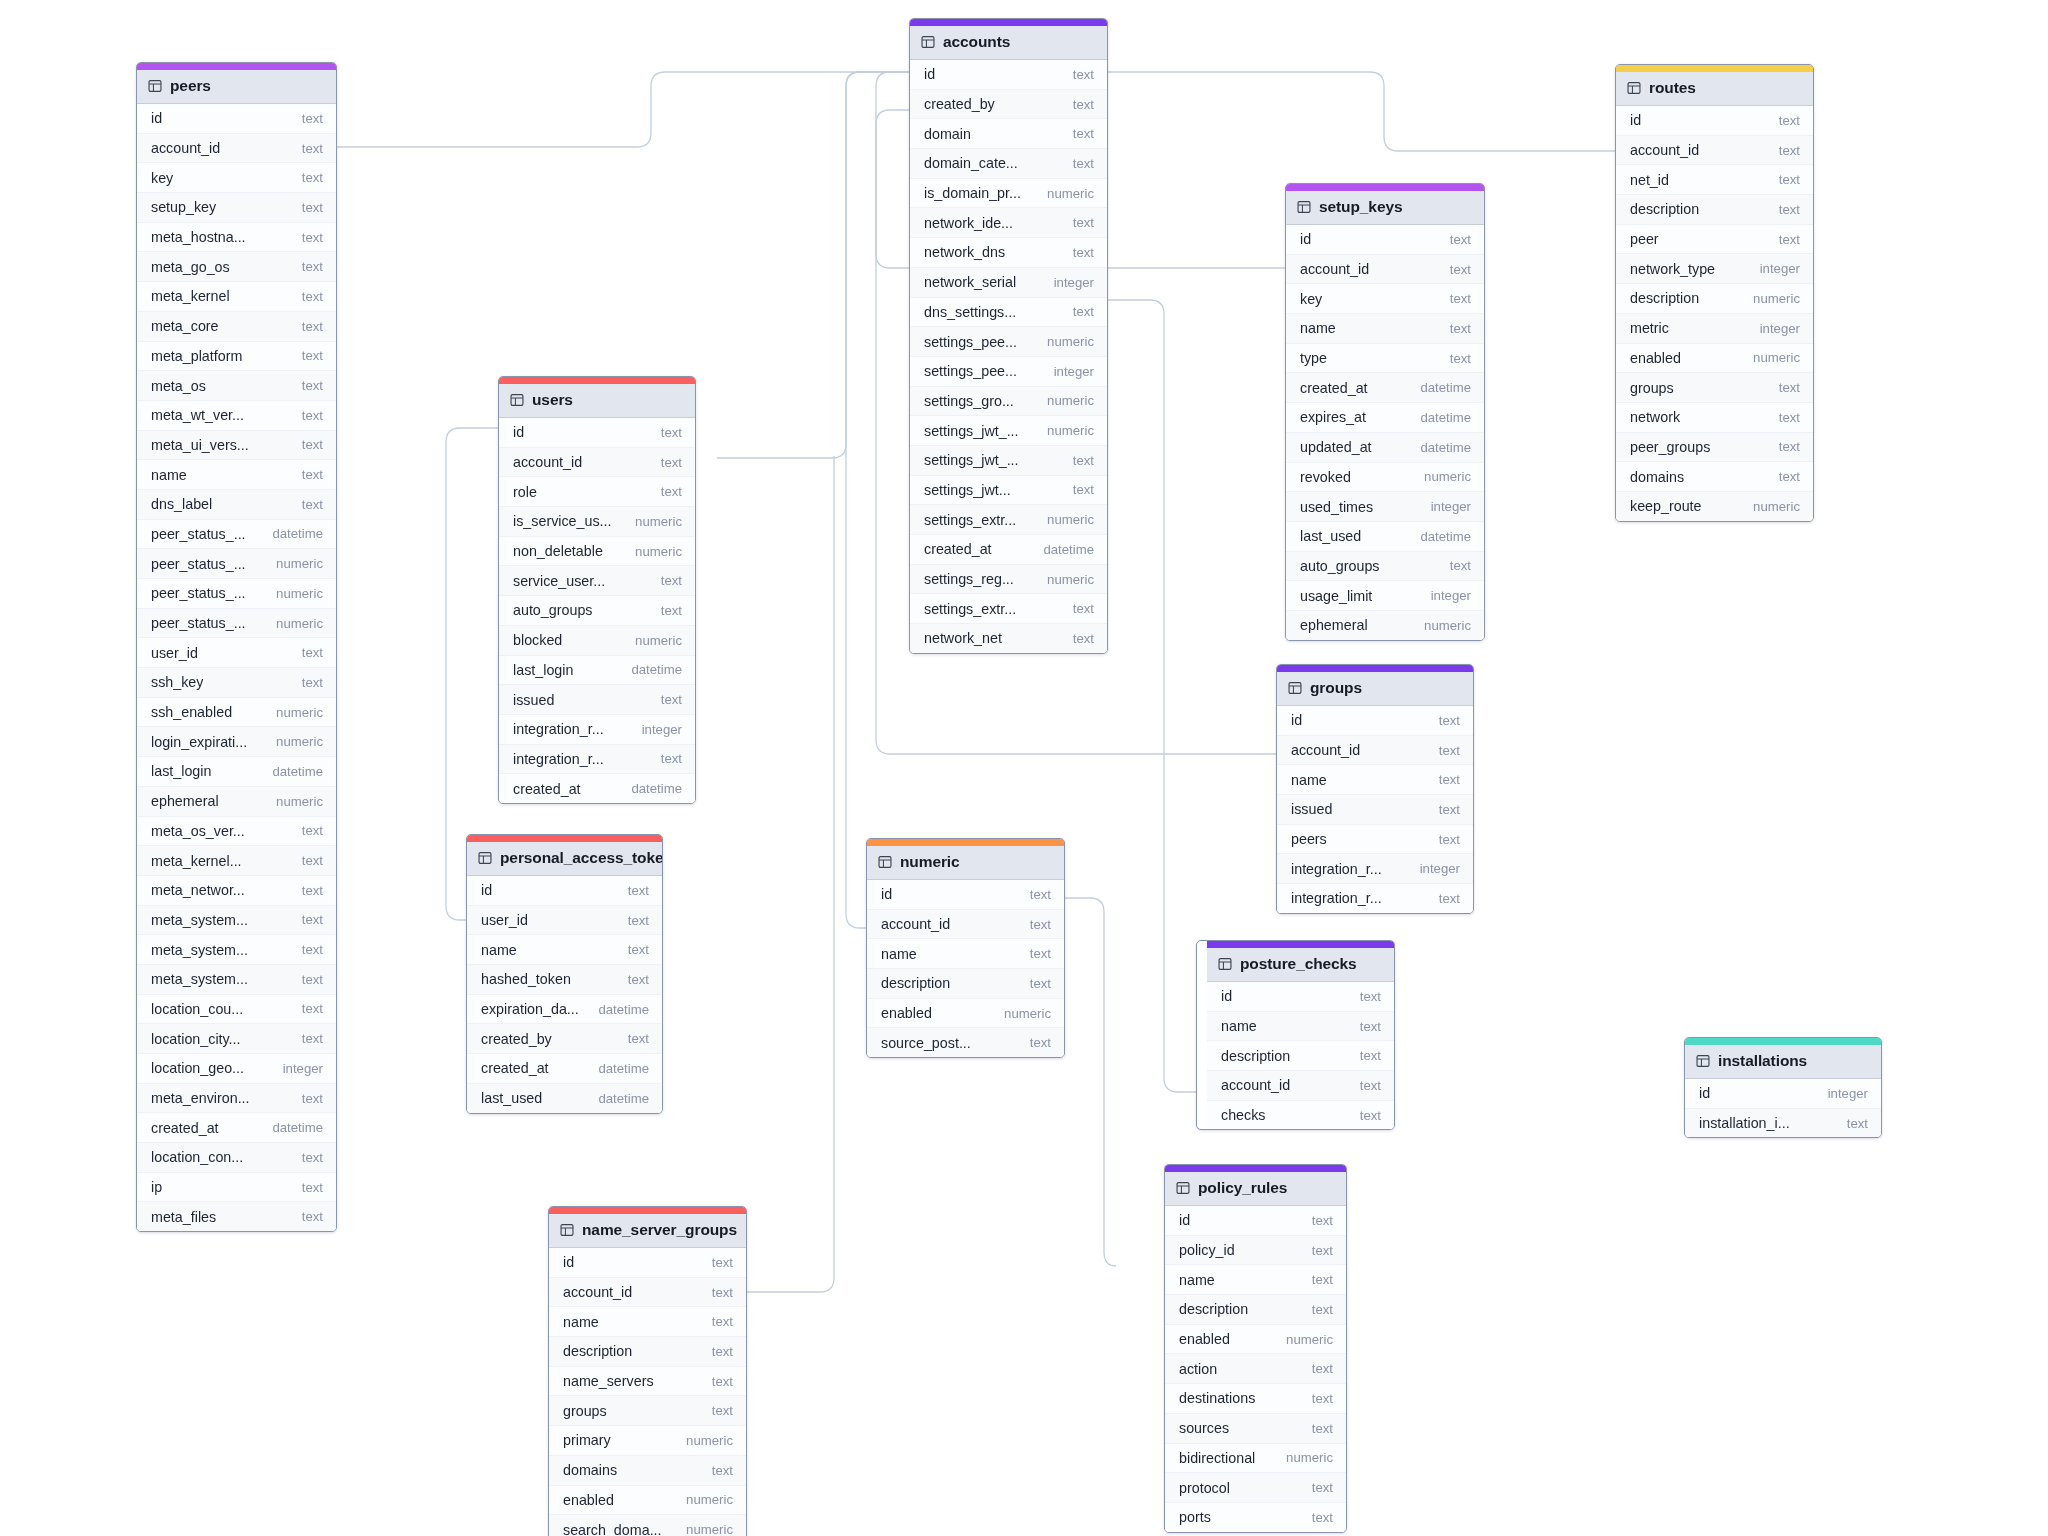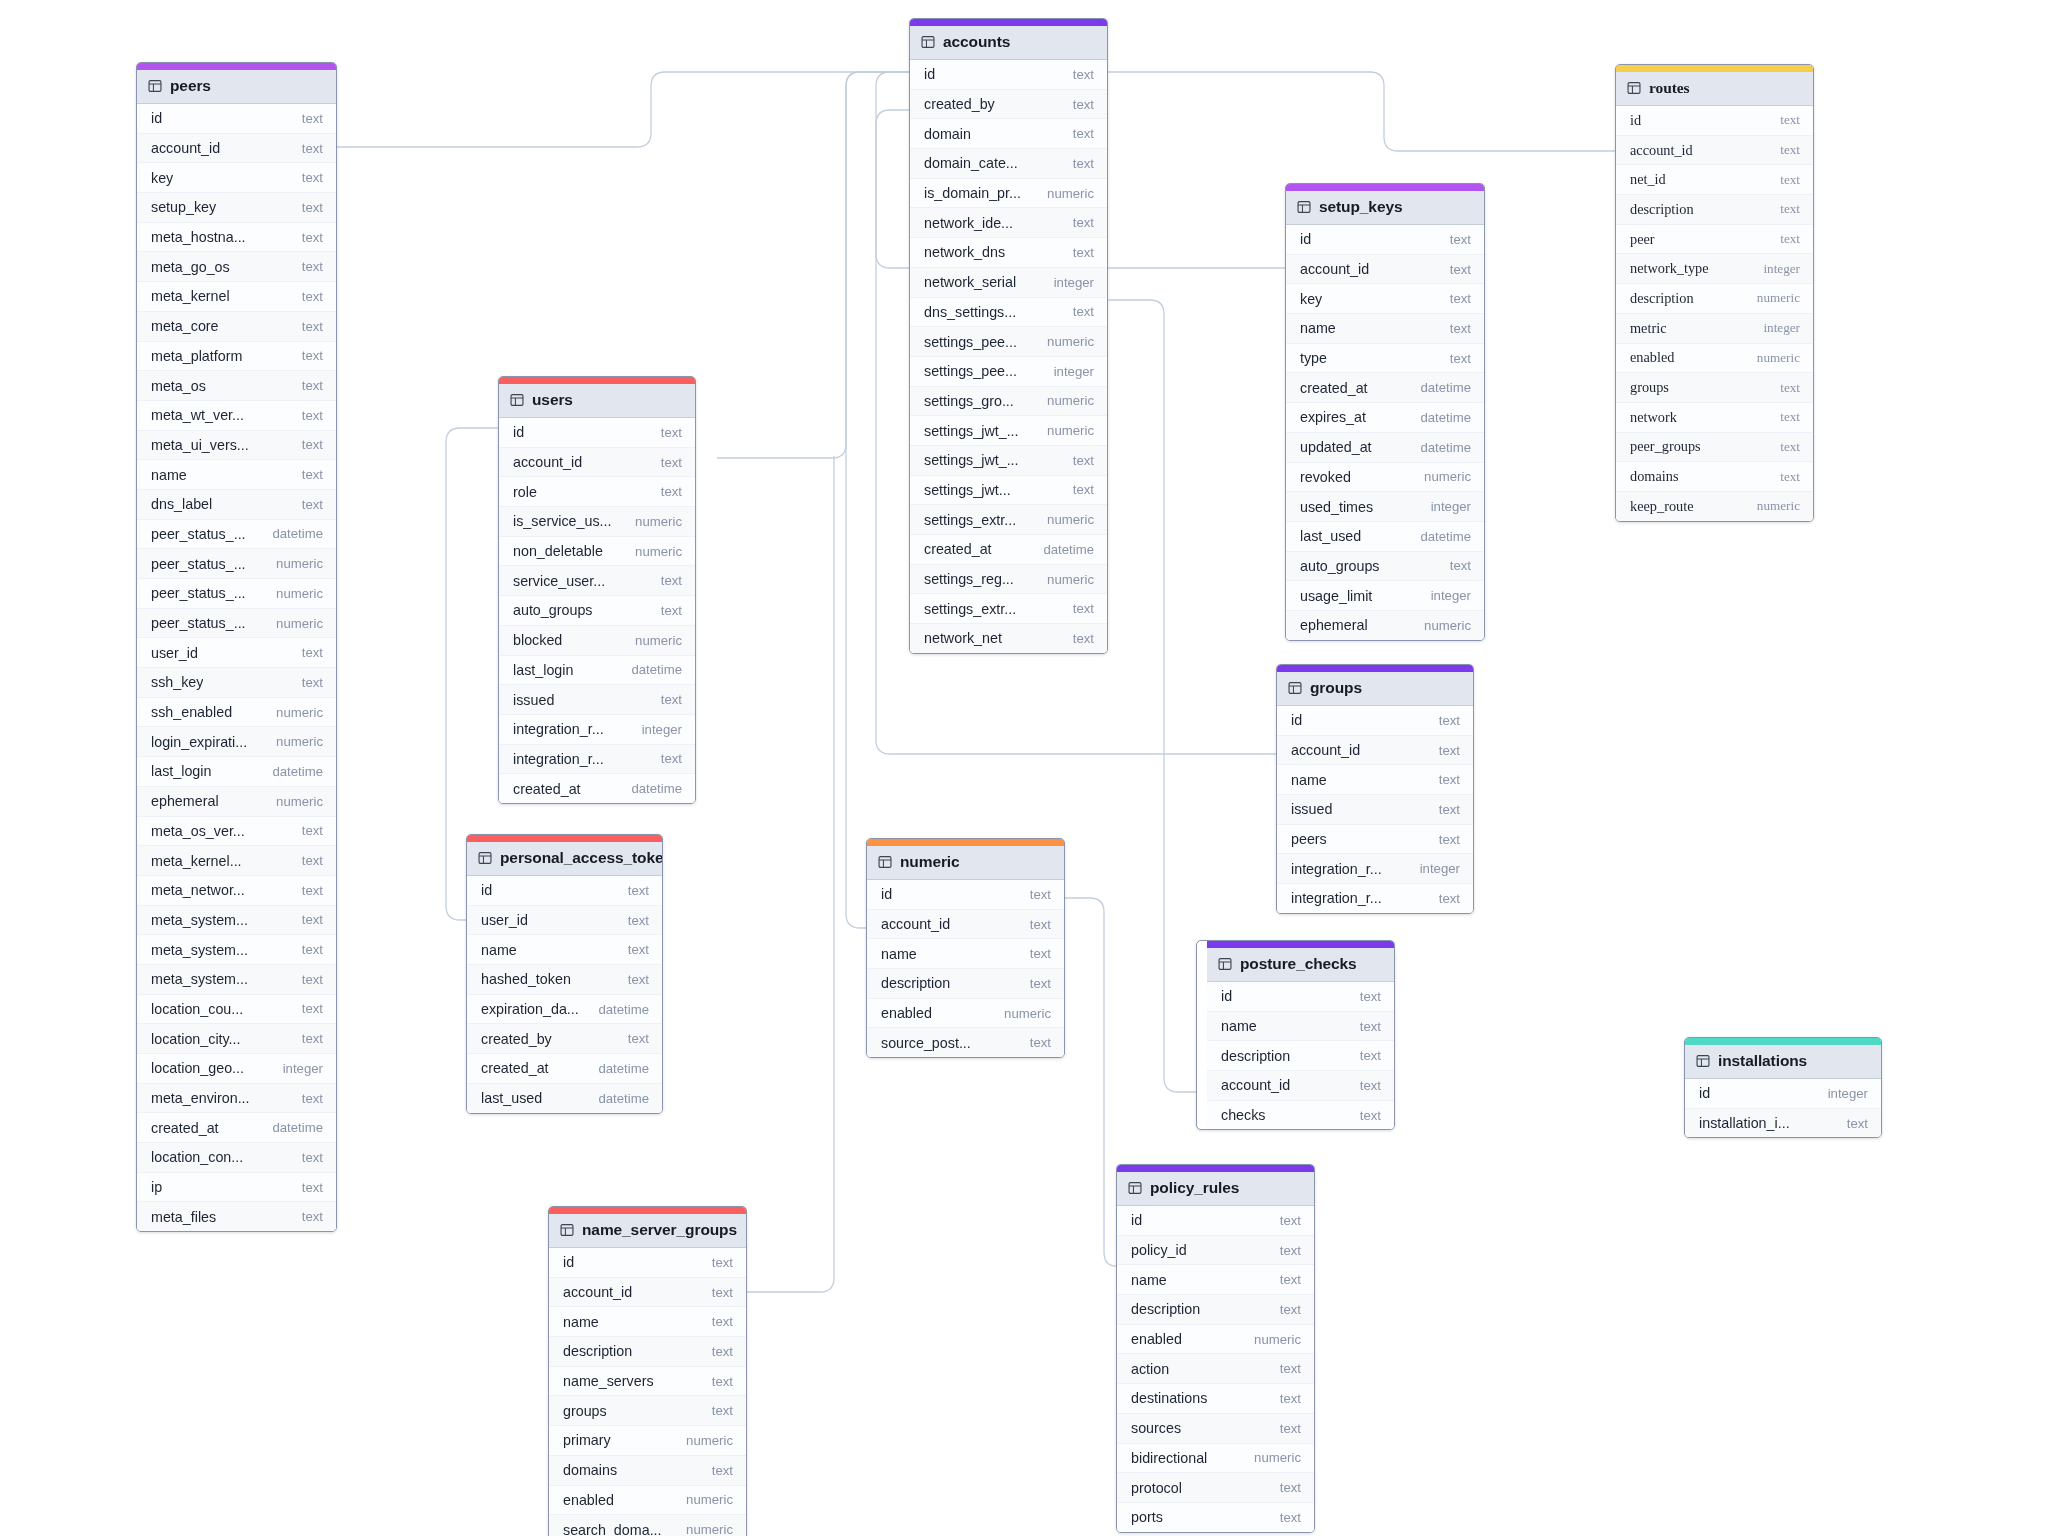--- a/index.html
+++ b/index.html
@@ -482,21 +482,21 @@
         </div>
         <div class="col-row">
           <span class="col-name">usage_limit</span>
           <span class="col-type">integer</span>
         </div>
         <div class="col-row last">
           <span class="col-name">ephemeral</span>
           <span class="col-type">numeric</span>
         </div>
       </div>
-      <div class="table-card" style="left: 1615px; top: 64px; width: 199px; font-family: Liberation Serif, serif;">
+      <div class="table-card" style="left: 1615px; top: 64px; width: 199px;">
         <div class="accent-bar" style="background: rgb(245, 207, 74);"></div>
         <div class="table-head">
           <svg class="tbl-icon" viewBox="0 0 16 16">
             <rect x="1.2" y="1.8" width="13.6" height="12.4" rx="1.6" fill="none" stroke="#3d4451" stroke-width="1.3"></rect>
             <line x1="1.2" y1="5.6" x2="14.8" y2="5.6" stroke="#3d4451" stroke-width="1.2"></line>
             <line x1="6.2" y1="5.6" x2="6.2" y2="14.2" stroke="#3d4451" stroke-width="1.2"></line>
           </svg>
           <span class="table-title">routes</span>
         </div>
         <div class="col-row">
@@ -767,21 +767,21 @@
         </div>
         <div class="col-row">
           <span class="col-name">enabled</span>
           <span class="col-type">numeric</span>
         </div>
         <div class="col-row last">
           <span class="col-name">search_doma...</span>
           <span class="col-type">numeric</span>
         </div>
       </div>
-      <div class="table-card" style="left: 1116px; top: 1164px; width: 199px;">
+      <div class="table-card" style="left: 1164px; top: 1164px; width: 183px;">
         <div class="accent-bar" style="background: rgb(124, 58, 237);"></div>
         <div class="table-head">
           <svg class="tbl-icon" viewBox="0 0 16 16">
             <rect x="1.2" y="1.8" width="13.6" height="12.4" rx="1.6" fill="none" stroke="#3d4451" stroke-width="1.3"></rect>
             <line x1="1.2" y1="5.6" x2="14.8" y2="5.6" stroke="#3d4451" stroke-width="1.2"></line>
             <line x1="6.2" y1="5.6" x2="6.2" y2="14.2" stroke="#3d4451" stroke-width="1.2"></line>
           </svg>
           <span class="table-title">policy_rules</span>
         </div>
         <div class="col-row">

